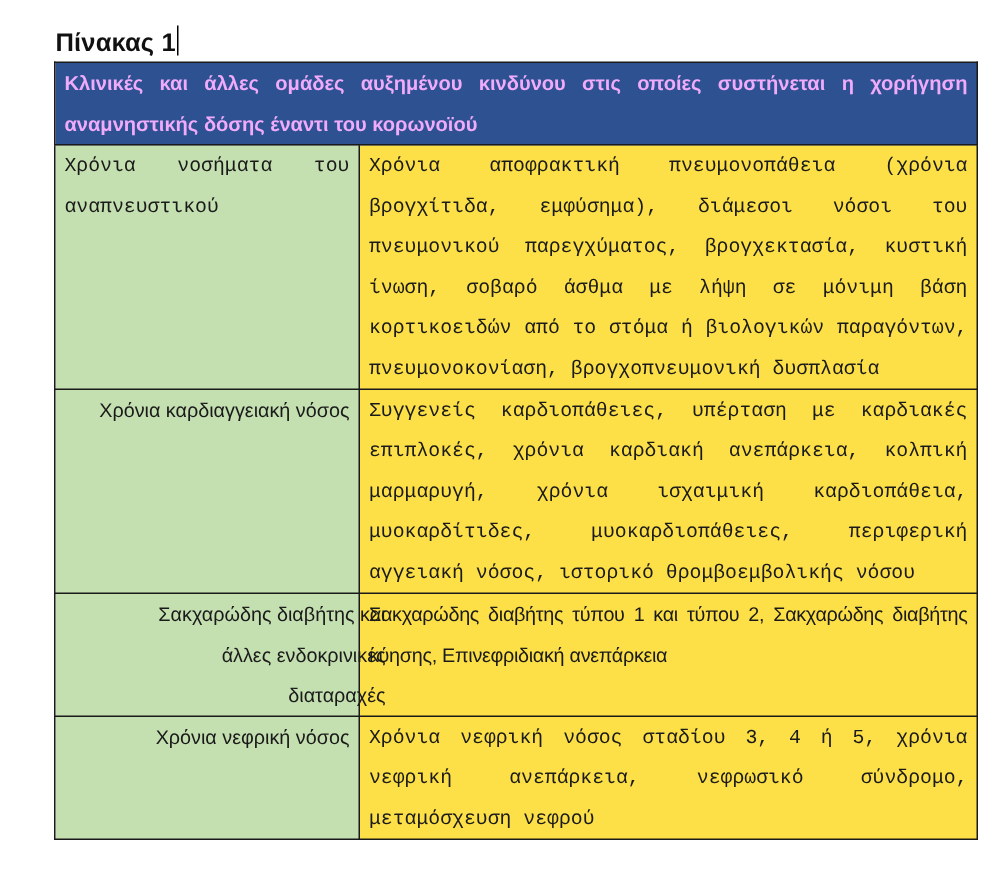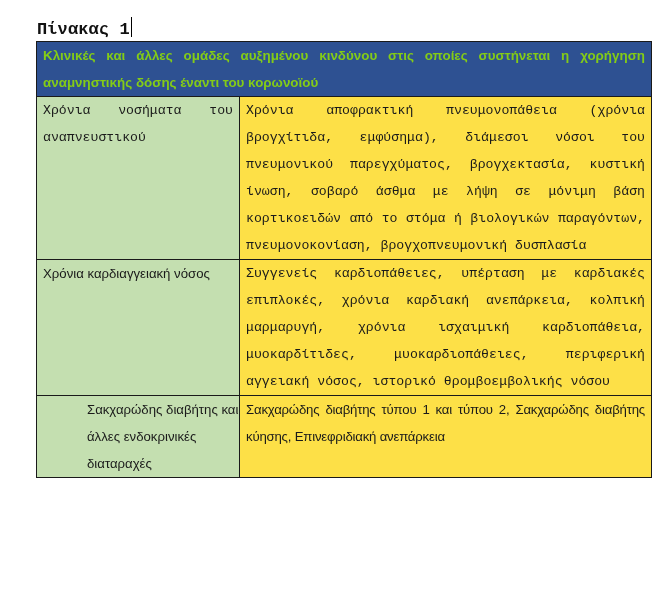--- a/index.html
+++ b/index.html
@@ -16,21 +16,20 @@
       color: #1a1a1a;
     }
     .doc-title {
       position: absolute;
       left: 37px;
       top: 17px;
       font-size: 17px;
       font-weight: bold;
       color: #111;
       letter-spacing: 0.1px;
-      font-family: Liberation Mono, monospace;
     }
     .caret {
       display: inline-block;
       width: 1px;
       height: 20px;
       background: #000;
       vertical-align: -3px;
       margin-left: 1px;
     }
     table.risk-table {
@@ -43,32 +42,33 @@
       font-size: 13.2px;
     }
     table.risk-table td, table.risk-table th {
       border: 1px solid #1a1a1a;
       vertical-align: top;
       line-height: 27px;
       padding: 0 6px;
     }
     th.header-cell {
       background: #2e5192;
-      color: #84cc16;
+      color: #f0abfc;
       text-align: justify;
       text-align-last: left;
       font-weight: bold;
       padding: 4px 6px 6px 6px;
       font-size: 13.4px;
     }
     td.cat-cell {
       background: #c4dfb0;
       width: 191px;
       padding-top: 2px;
       padding-bottom: 2px;
+      text-align: right;
     }
     td.cond-cell {
       background: #fde047;
       text-align: justify;
       padding-top: 2px;
       padding-bottom: 2px;
     }
     td.justify { text-align: justify; text-align-last: left; font-family: Liberation Mono, monospace; }
     sup { font-size: 9px; line-height: 0; vertical-align: 5px; }
   </style>
@@ -97,14 +97,18 @@
     <tr>
       <td class="cat-cell">Χρόνια καρδιαγγειακή νόσος</td>
       <td class="cond-cell justify">Συγγενείς καρδιοπάθειες, υπέρταση με καρδιακές επιπλοκές, χρόνια καρδιακή ανεπάρκεια, κολπική μαρμαρυγή, χρόνια ισχαιμική καρδιοπάθεια, μυοκαρδίτιδες, μυοκαρδιοπάθειες, περιφερική αγγειακή νόσος, ιστορικό θρομβοεμβολικής νόσου</td>
     </tr>
     <tr>
       <td class="cat-cell">
           <span style="display:block;width:170px;margin-left:44px;">Σακχαρώδης διαβήτης και άλλες ενδοκρινικές διαταραχές</span>
         </td>
       <td class="cond-cell" style="letter-spacing:-0.2px;">Σακχαρώδης διαβήτης τύπου 1 και τύπου 2, Σακχαρώδης διαβήτης κύησης, Επινεφριδιακή ανεπάρκεια</td>
     </tr>
+    <tr>
+      <td class="cat-cell">Χρόνια νεφρική νόσος</td>
+      <td class="cond-cell justify">Χρόνια νεφρική νόσος σταδίου 3, 4 ή 5, χρόνια νεφρική ανεπάρκεια, νεφρωσικό σύνδρομο, μεταμόσχευση νεφρού</td>
+    </tr>
   </tbody>
 </table>
 
 </body></html>

